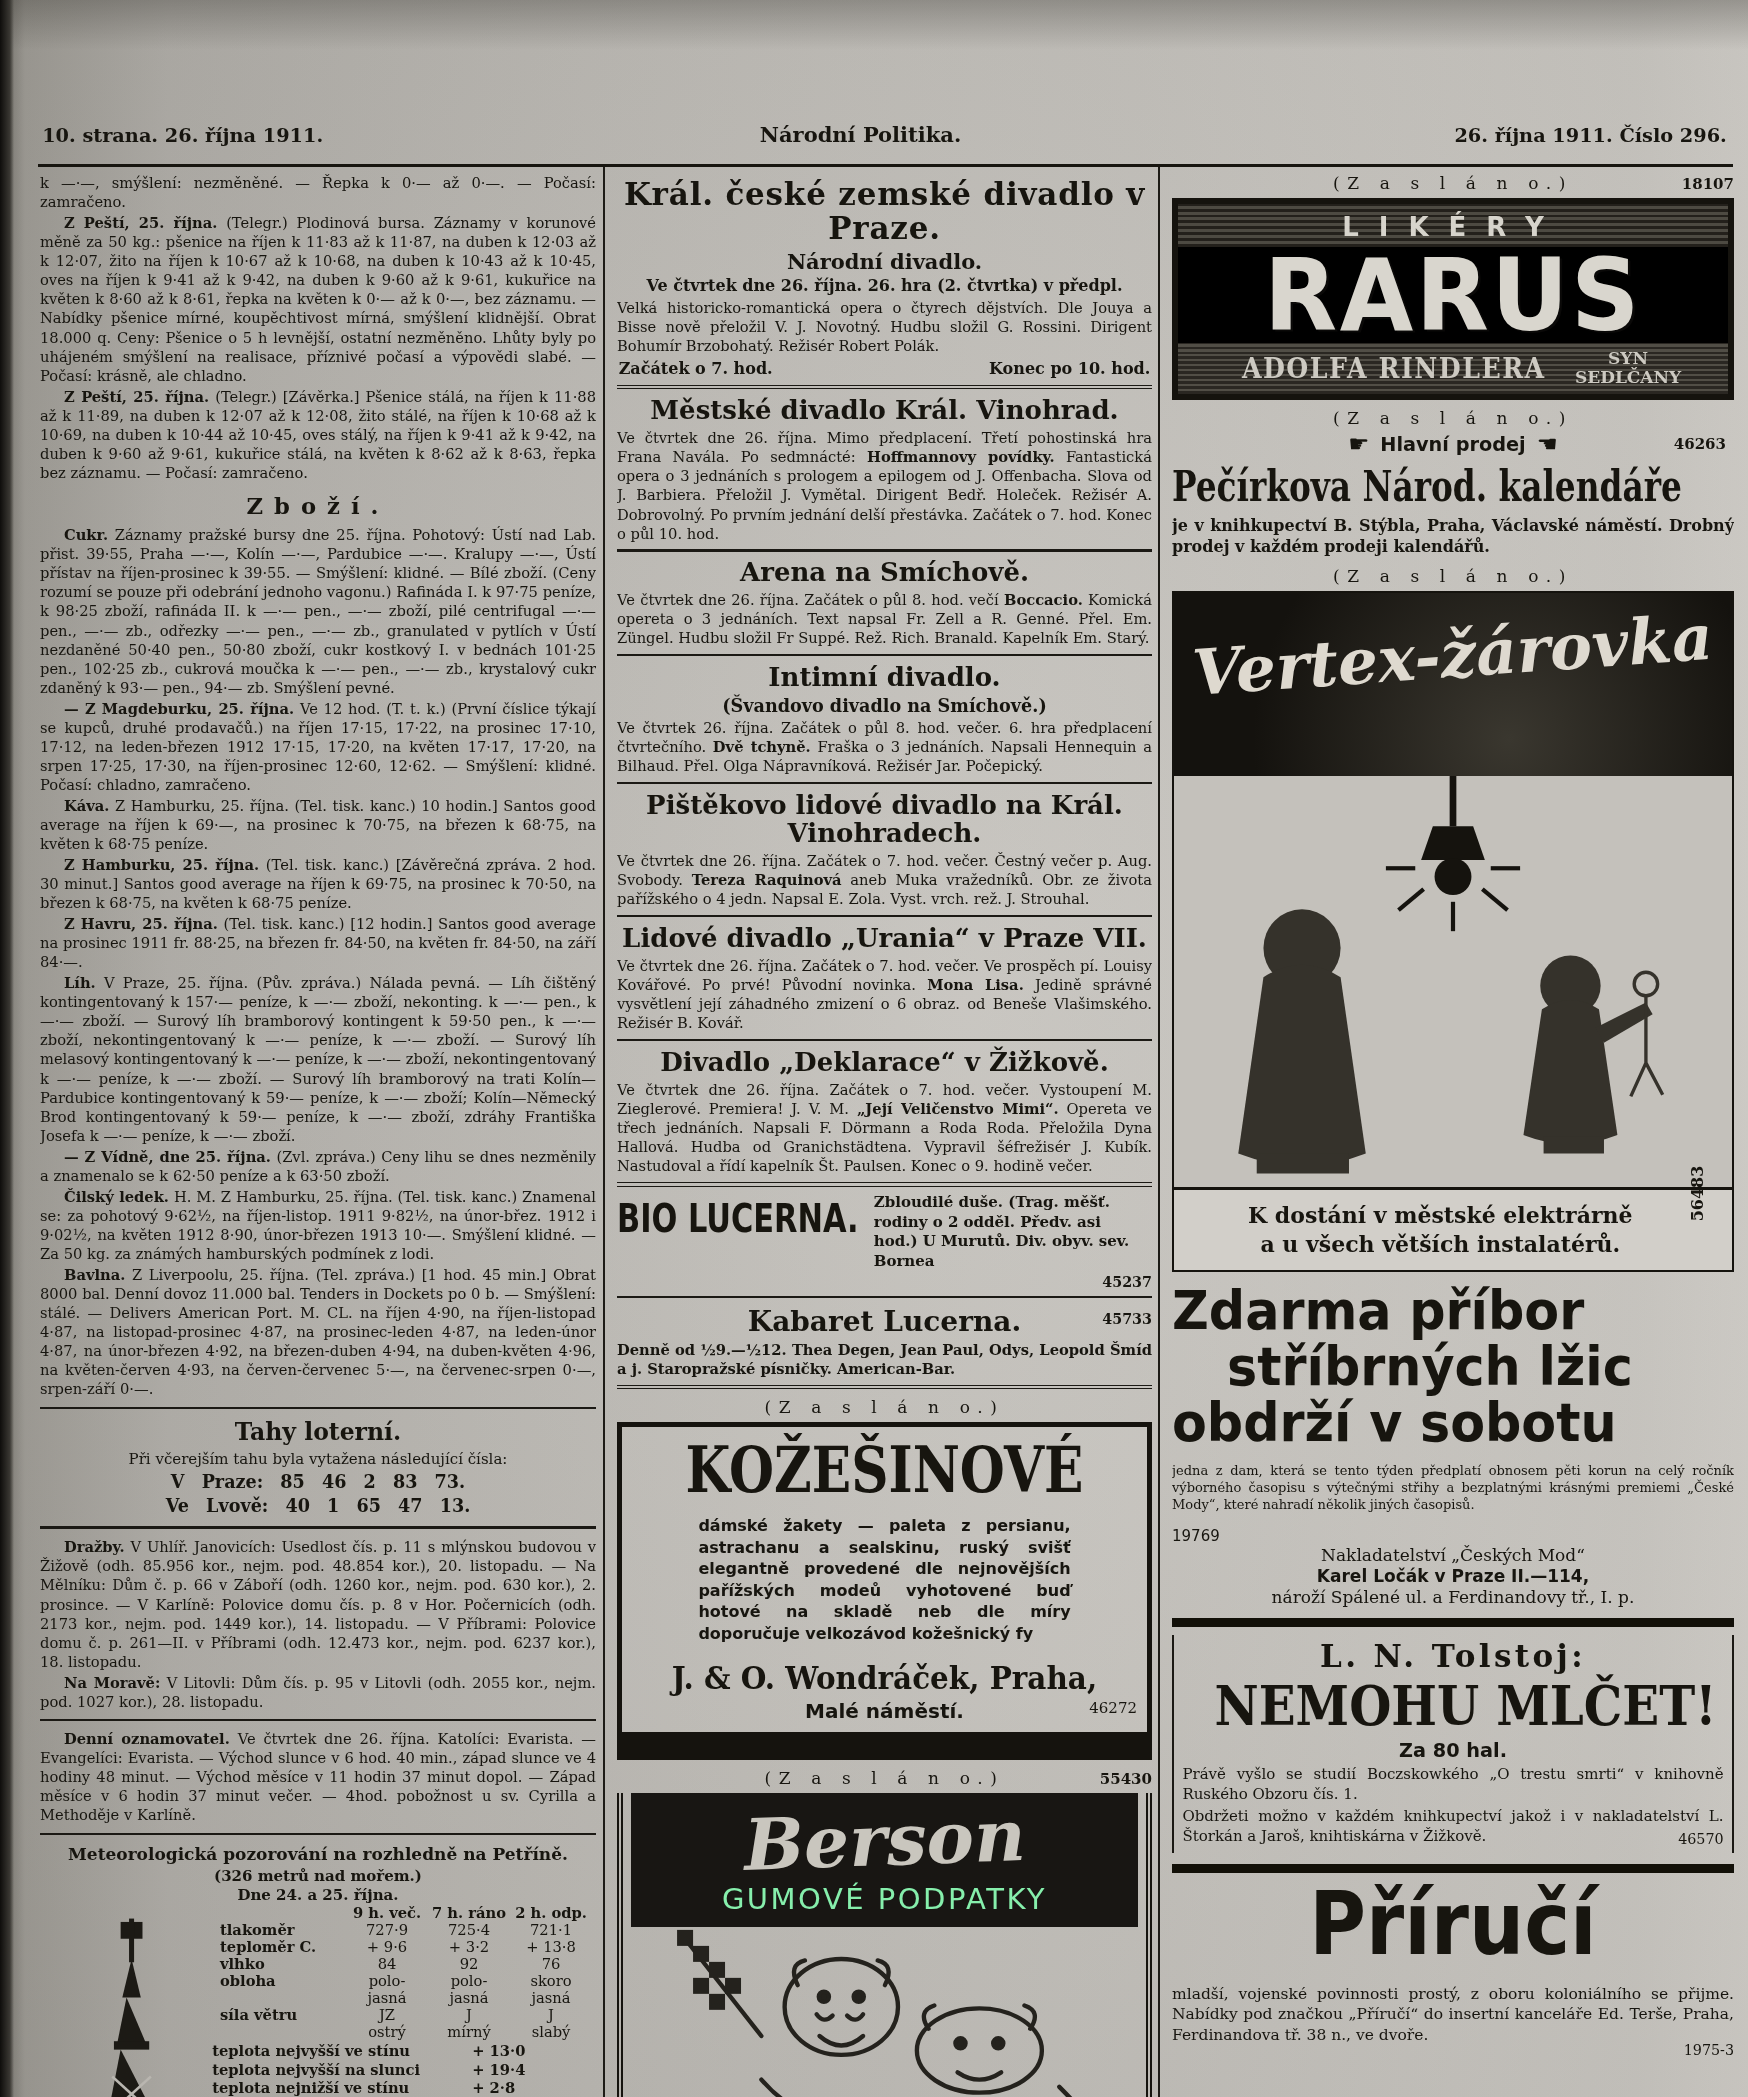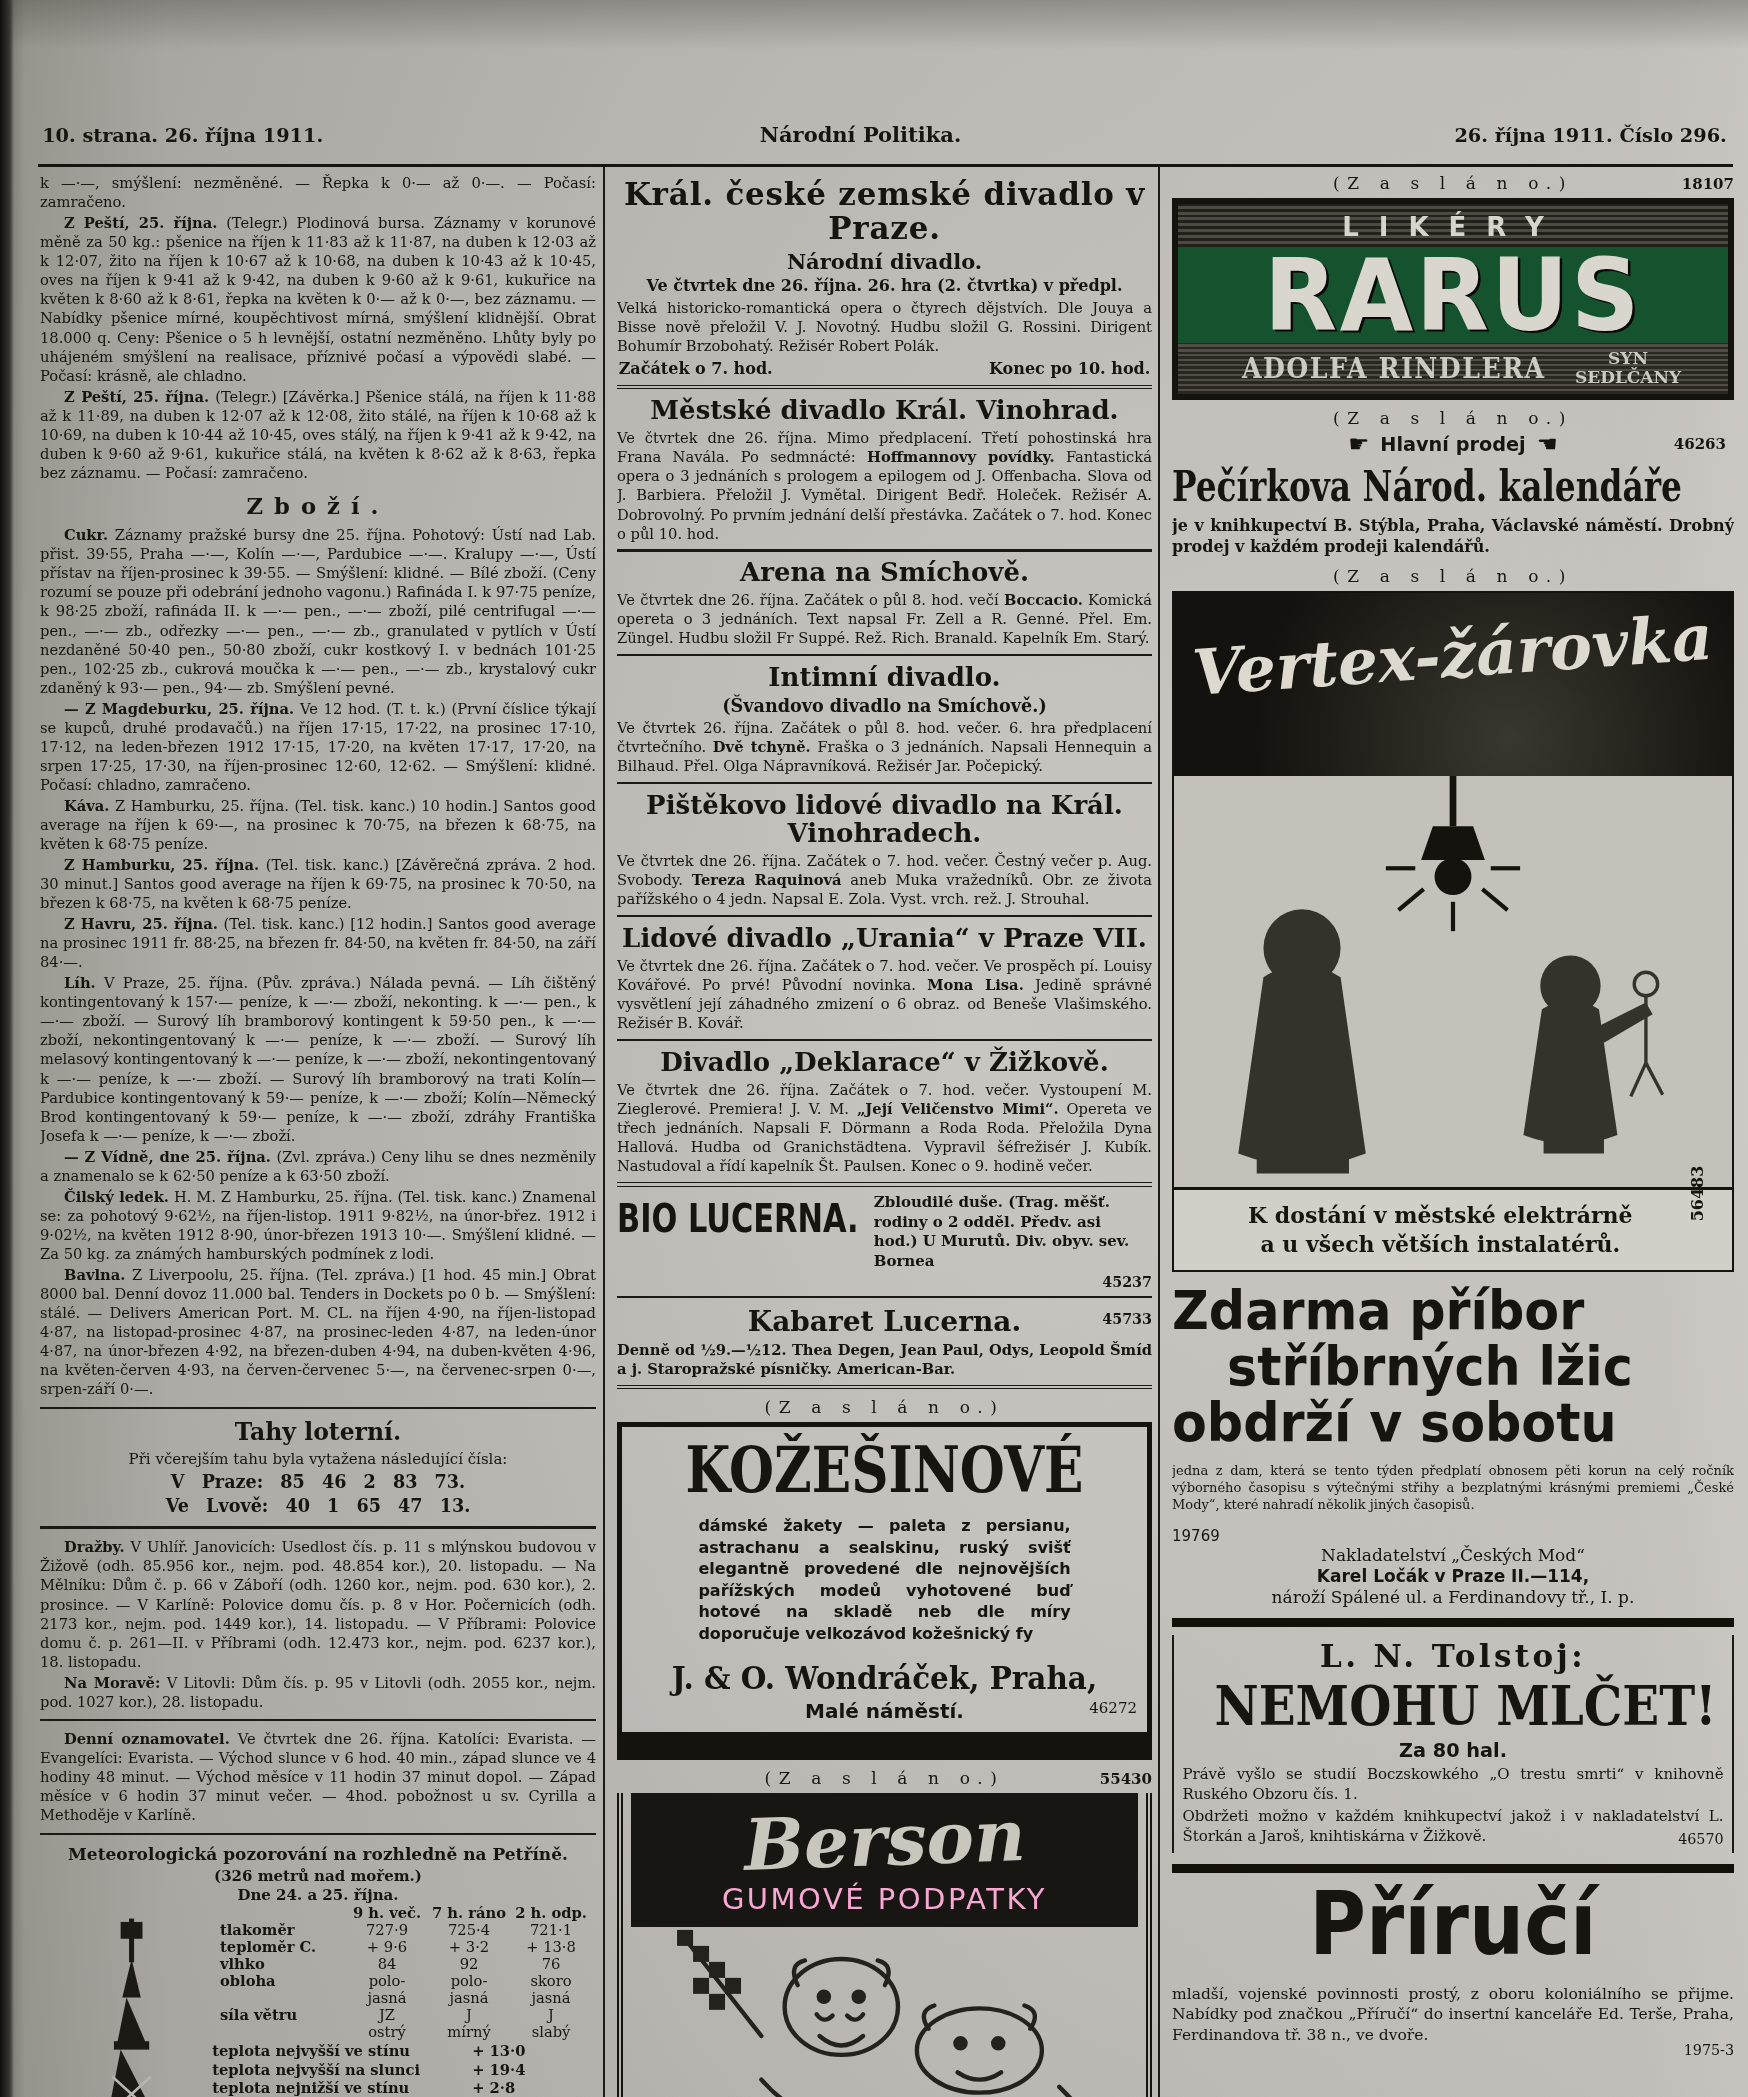--- a/index.html
+++ b/index.html
@@ -78,25 +78,25 @@
   .kozes-title{font-size:63px;font-weight:900;font-family:"DejaVu Serif",serif;text-align:center;transform:scaleX(.82);transform-origin:center;white-space:nowrap;line-height:1;margin:0 0 12.6px 0;}
   .kozes-body{font-family:"DejaVu Sans",sans-serif;font-weight:bold;font-size:16px;line-height:1.35;width:74%;margin:0 auto;text-align:justify;}
   .kozes-firm{font-size:32px;font-weight:bold;text-align:center;margin:14.3px 0 2.5px 0;transform:scaleX(.92);}
   .kozes-addr{font-size:20px;font-weight:bold;text-align:center;font-family:"DejaVu Sans",sans-serif;margin-bottom:3.4px;}
   .kozes-num{position:absolute;right:10px;bottom:38px;font-size:15px;}
   .kozes-foot{height:23.5px;background:#15130e;margin:8.4px -11px 0 -11px;}
 
   .berson{border-left:6.7px double #15130e;border-right:6.7px double #15130e;padding:0 7.6px;margin-top:2.5px;}
   .berson-top{background:#181613;color:#c9c6be;text-align:center;padding:12.6px 4.2px 11px 4.2px;}
   .berson-brand{font-size:71px;font-style:italic;font-weight:bold;font-family:"DejaVu Serif",serif;line-height:1;transform:rotate(-2deg);}
-  .berson-prod{font-size:29px;font-family:"DejaVu Sans",sans-serif;letter-spacing:2.5px;margin-top:5.9px;color:#f9a8d4;}
+  .berson-prod{font-size:29px;font-family:"DejaVu Sans",sans-serif;letter-spacing:2.5px;margin-top:5.9px;color:#86efac;}
   .berson-art{height:218px;position:relative;overflow:hidden;}
 
   
-  .rarus{border:6.7px solid #15130e;margin:4.2px 0 6.7px 0;background:#14532d;}
+  .rarus{border:6.7px solid #15130e;margin:4.2px 0 6.7px 0;background:#000000;}
   .rarus-top{background:repeating-linear-gradient(0deg,#23201b 0 2.9px,#4d4a42 2.9px 5.9px);color:#d7d4cc;text-align:center;font-size:26px;font-weight:bold;letter-spacing:20px;padding:7.6px 0 5px 0;font-family:"DejaVu Sans",sans-serif;}
   .rarus-brand{color:#d9d6ce;text-align:center;font-size:95px;line-height:1.02;font-weight:900;font-family:"DejaVu Sans",sans-serif;letter-spacing:2.5px;text-shadow:2.5px 2.5px 0 #0a0908;transform:scaleY(1.05);}
   .rarus-bot{background:repeating-linear-gradient(0deg,#2a2722 0 2.5px,#514e46 2.5px 5px);color:#cdcac2;display:flex;align-items:center;justify-content:center;gap:12.6px;padding:5.9px 3.4px 7.6px 3.4px;}
   .rarus-maker{font-size:28px;font-weight:bold;letter-spacing:1.7px;transform:scaleX(.9);white-space:nowrap;}
   .rarus-syn{font-size:17px;font-weight:bold;text-align:center;line-height:1.1;}
   .prodej-row{display:flex;justify-content:center;align-items:center;gap:11px;font-size:19.3px;font-weight:bold;position:relative;margin:2.5px 0 7.6px 0;font-family:"DejaVu Sans",sans-serif;}
   .hand{font-size:23.5px;}
   .prodej-num{position:absolute;right:8px;font-size:15px;font-family:"DejaVu Serif",serif;}
   .kal-title{font-size:42px;font-weight:bold;white-space:nowrap;transform:scaleX(.78);transform-origin:left center;margin:4.2px 0 6.7px 0;line-height:1;}
   .kal-body{font-size:16px;font-weight:bold;line-height:1.35;text-align:justify;}

